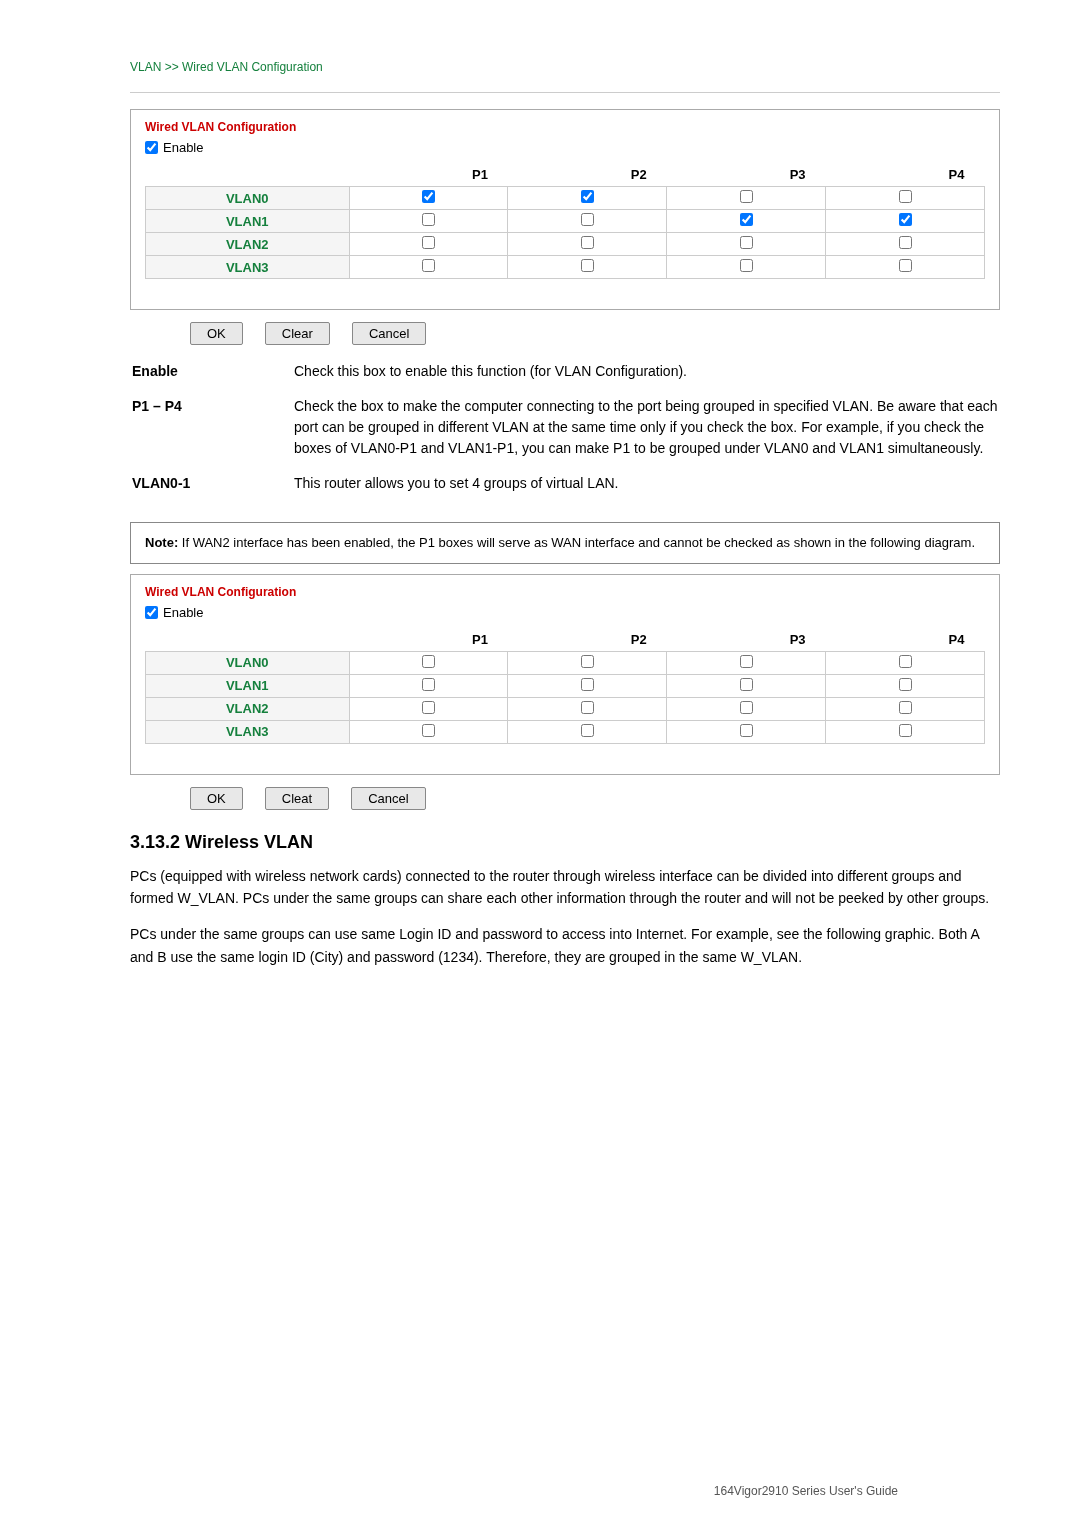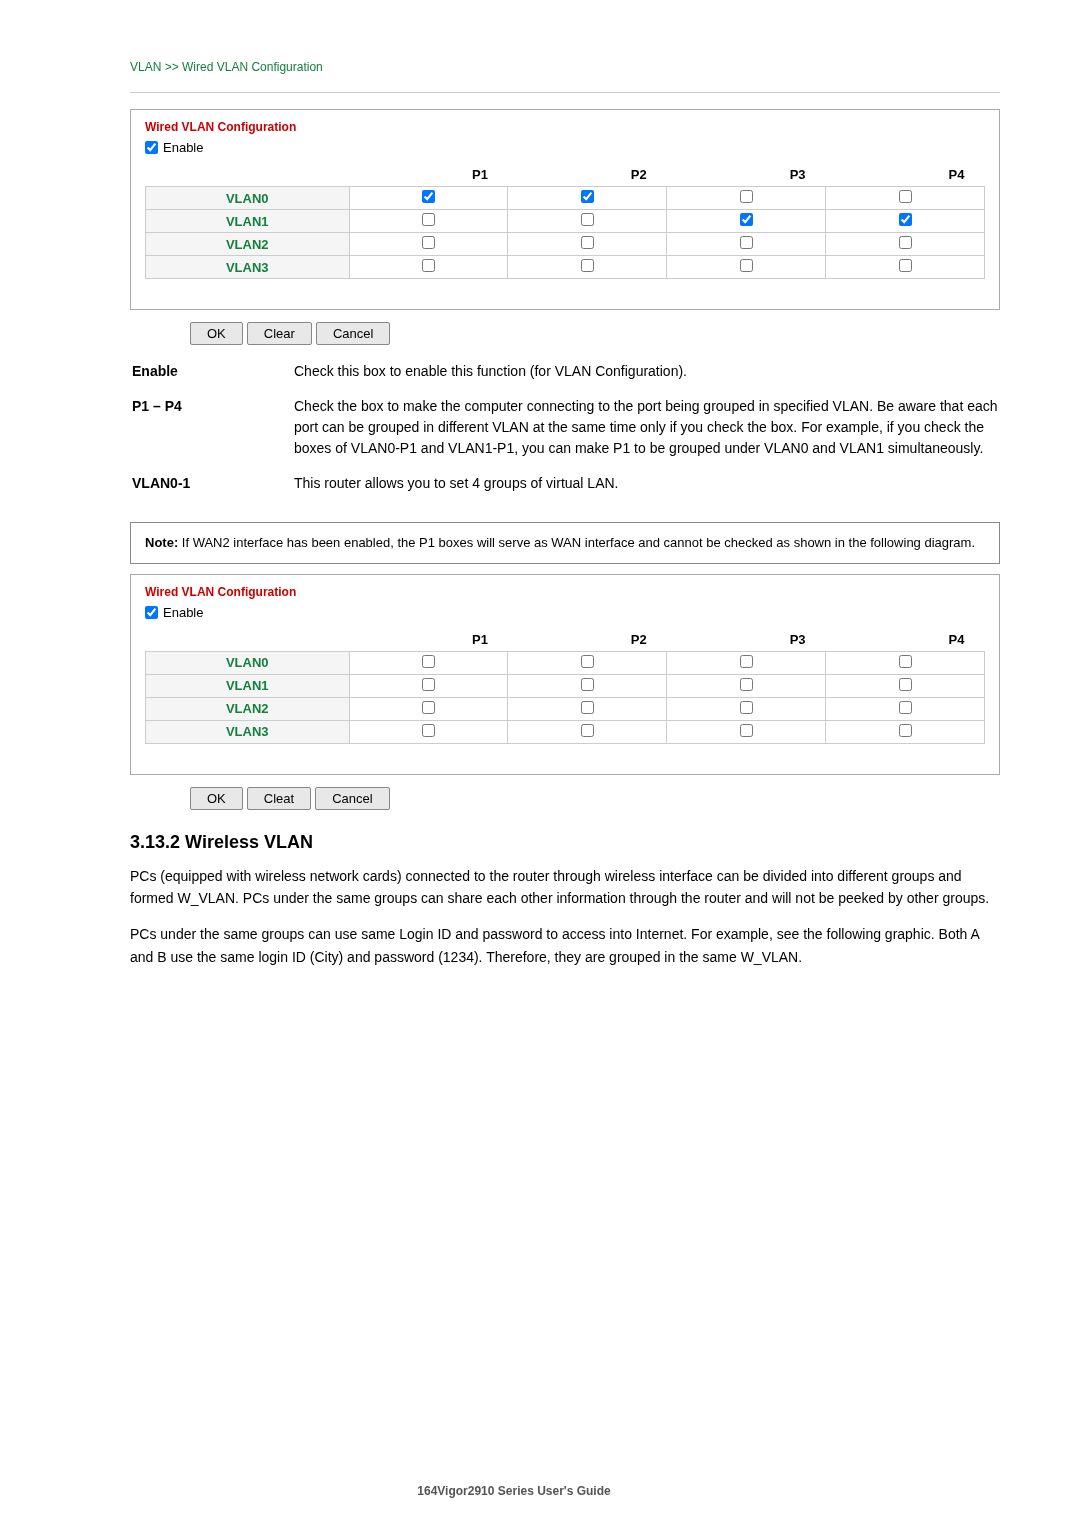--- a/index.html
+++ b/index.html
@@ -67,21 +67,21 @@
       border: 1px solid #ccc;
       padding: 3px 14px;
     }
 
     .vlan-table .header-row th:first-child {
       text-align: left;
     }
 
     .btn-row {
       display: flex;
-      gap: 4px;
+      gap: 22px;
       margin-top: 12px;
       margin-left: 60px;
     }
 
     .btn {
       padding: 3px 16px;
       font-size: 13px;
       border: 1px solid #888;
       background: #e8e8e8;
       cursor: pointer;
@@ -131,25 +131,24 @@
       line-height: 1.6;
       margin-bottom: 14px;
     }
 
     .page-footer {
       position: fixed;
       bottom: 30px;
       left: 0;
       width: 978px;
       display: flex;
-      justify-content: center;
+      justify-content: flex-end;
       padding: 0 80px 0 130px;
       font-size: 12px;
       color: #555;
-      font-weight: bold;
     }
 
     input[type="checkbox"] {
       width: 13px;
       height: 13px;
     }
 
     .divider {
       border: none;
       border-top: 1px solid #ccc;

